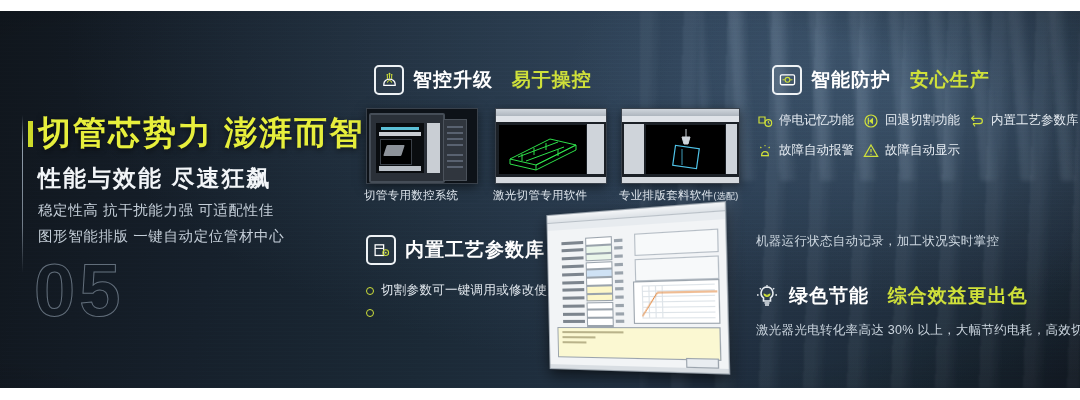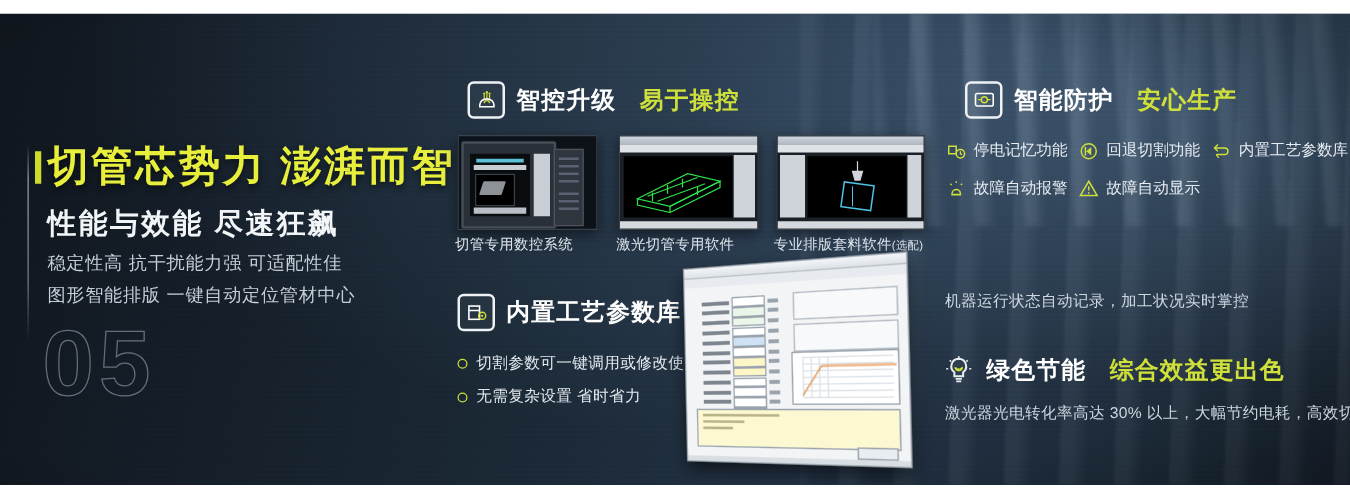--- a/index.html
+++ b/index.html
@@ -222,21 +222,20 @@
         <span class="w">内置工艺参数库</span>
       </span>
     </div>
 
     <div class="bul" style="left:366px;top:271px;">
       <span class="ring"></span>
       <span>切割参数可一键调用或修改使用</span>
     </div>
     <div class="bul" style="left:366px;top:298px;">
       <span class="ring"></span>
-      <span>无需复杂设置 省时省力</span>
     </div>
 
     <div class="dlgWrap">
       <div class="dlgShadow"></div>
       <div class="dlg">
         <div class="dtitle"></div>
         <div class="dtabs"></div>
         <div class="dbody">
           <div class="fgrid">
             <div class="frow">

